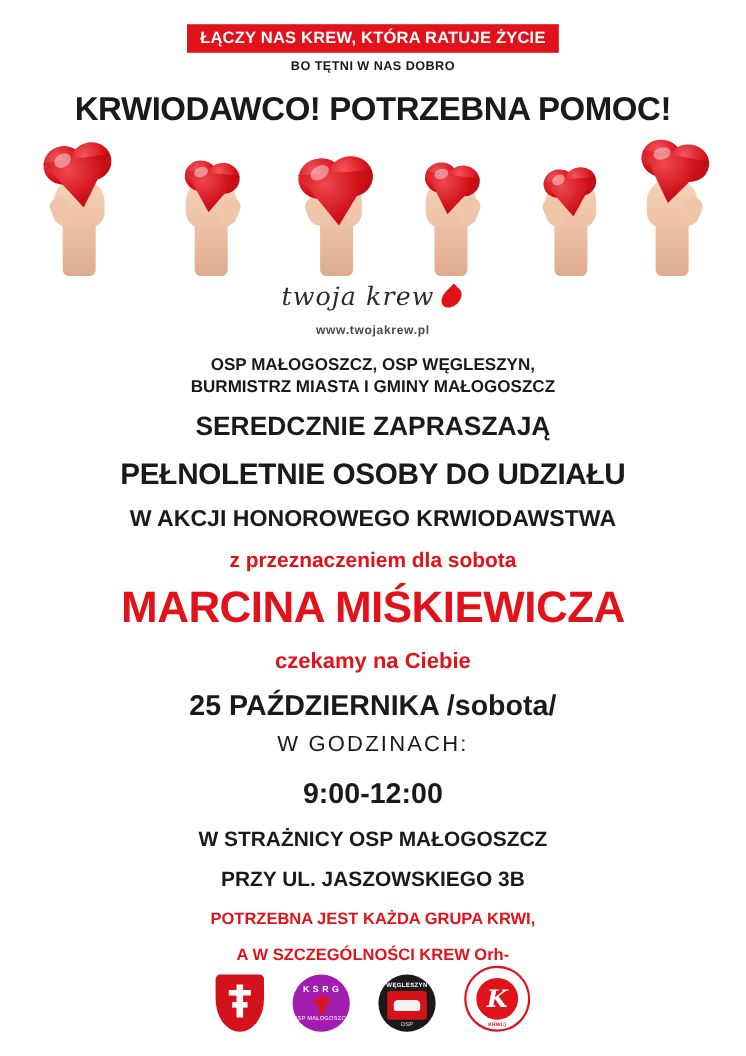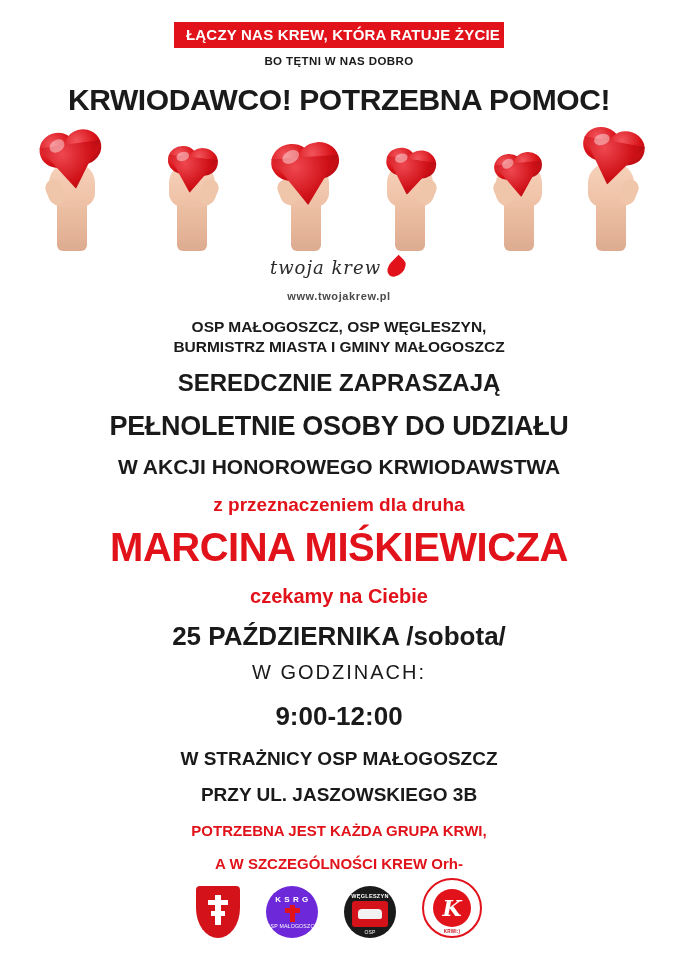--- a/index.html
+++ b/index.html
@@ -29,21 +29,21 @@
     margin-top: 22px;
     text-align: center;
   }
   .banner-top {
     display: inline-block;
     background: #e1121a;
     color: #ffffff;
     font-weight: bold;
     font-size: 15px;
     letter-spacing: .2px;
-    padding: 4px 4px 5px 12px;
+    padding: 4px 12px 5px 12px;
     white-space: nowrap;
   }
   .banner-sub {
     margin-top: 7px;
     color: #1a1a1a;
     font-weight: bold;
     font-size: 11.5px;
     letter-spacing: .4px;
   }
 
@@ -138,21 +138,21 @@
   
   .logo-line {
     margin-top: 6px;
     display: flex;
     align-items: center;
     justify-content: center;
     gap: 4px;
     font-family: "DejaVu Serif", serif;
   }
   .logo-text {
-    font-size: 18px;
+    font-size: 23px;
     color: #2b2b2b;
     font-style: italic;
     letter-spacing: 1px;
   }
   .logo-drop {
     width: 15px;
     height: 21px;
     background: #e1121a;
     border-radius: 0 50% 50% 50%;
     transform: rotate(45deg);
@@ -226,21 +226,21 @@
   }
   .shield .cross-v  { width: 6px;  height: 30px; left: 50%; transform: translateX(-50%); top: 9px; }
   .shield .cross-h1 { width: 20px; height: 5px;  left: 50%; transform: translateX(-50%); top: 14px; }
   .shield .cross-h2 { width: 14px; height: 5px;  left: 50%; transform: translateX(-50%); top: 25px; }
 
   
   .round-badge {
     width: 52px;
     height: 52px;
     border-radius: 50%;
-    background: #6d28d9;
+    background: #a21caf;
     color: #ffffff;
     display: flex;
     flex-direction: column;
     align-items: center;
     justify-content: center;
     position: relative;
     overflow: hidden;
   }
   .round-badge .rb-top {
     font-size: 8px;
@@ -444,21 +444,21 @@
     <span class="logo-drop"></span>
   </div>
   <div class="logo-url">www.twojakrew.pl</div>
 
   <div class="body-block">
     <div class="line l-org">OSP MAŁOGOSZCZ, OSP WĘGLESZYN,</div>
     <div class="line l-org2">BURMISTRZ MIASTA I GMINY MAŁOGOSZCZ</div>
     <div class="line l-invite">SEREDCZNIE ZAPRASZAJĄ</div>
     <div class="line l-adults">PEŁNOLETNIE OSOBY DO UDZIAŁU</div>
     <div class="line l-action">W AKCJI HONOROWEGO KRWIODAWSTWA</div>
-    <div class="line l-for">z przeznaczeniem dla druha</div>
+    <div class="line l-for">z przeznaczeniem dla sobota</div>
     <div class="line l-name">MARCINA MIŚKIEWICZA</div>
     <div class="line l-wait">czekamy na Ciebie</div>
     <div class="line l-date">25 PAŹDZIERNIKA /sobota/</div>
     <div class="line l-hours">W GODZINACH:</div>
     <div class="line l-time">9:00-12:00</div>
     <div class="line l-place">W STRAŻNICY OSP MAŁOGOSZCZ</div>
     <div class="line l-addr">PRZY UL. JASZOWSKIEGO 3B</div>
     <div class="line l-need">POTRZEBNA JEST KAŻDA GRUPA KRWI,</div>
     <div class="line l-need2">A W SZCZEGÓLNOŚCI KREW Orh-</div>
   </div>

